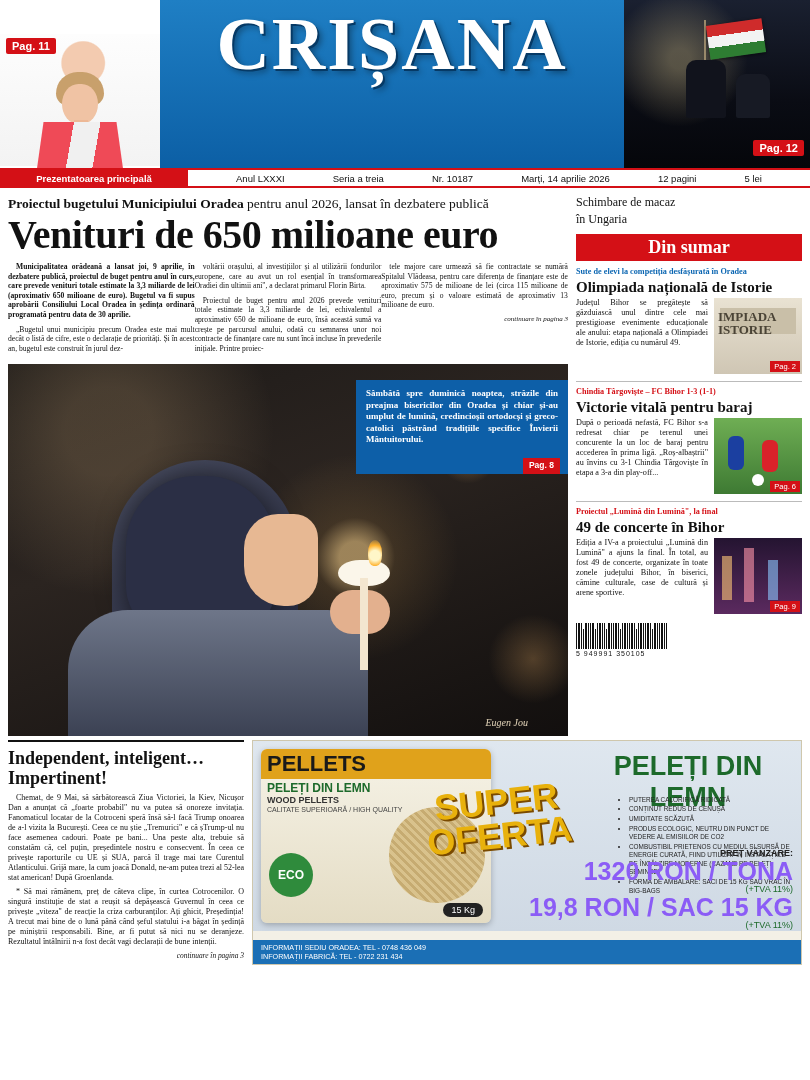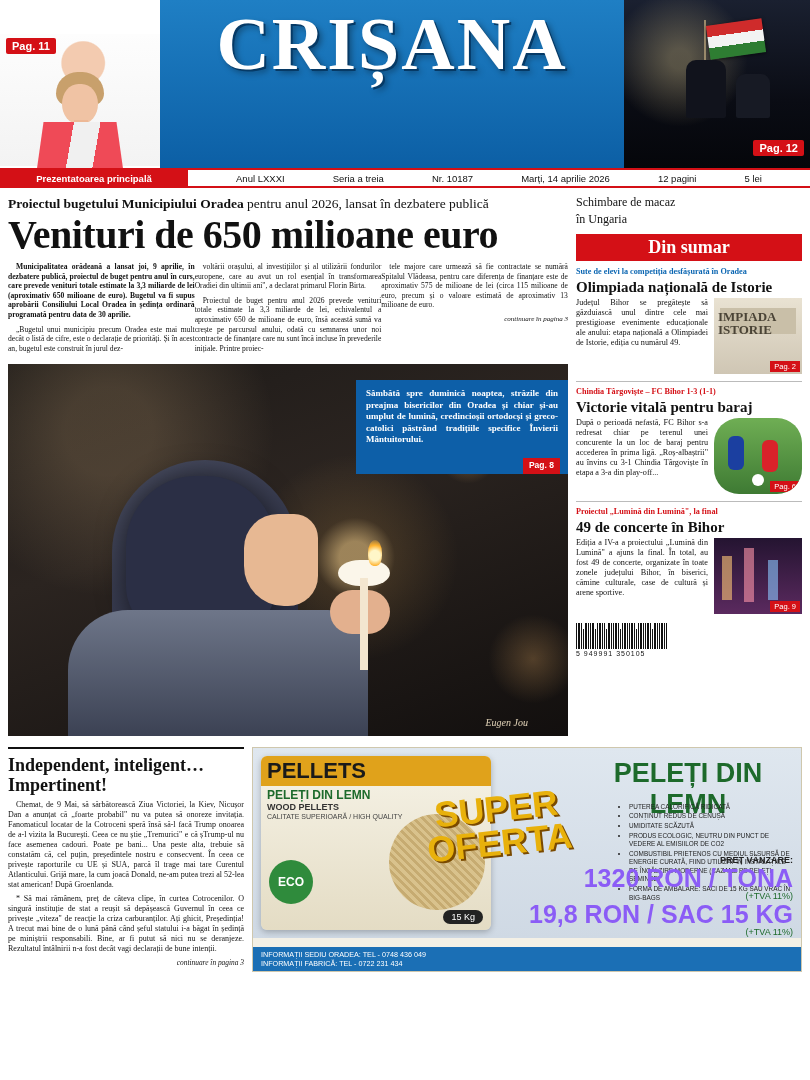--- a/index.html
+++ b/index.html
@@ -135,38 +135,38 @@
   .side-kicker.red { color:#d41016; }
   .side-h { font-size:15px; font-weight:bold; line-height:16px; margin:0 0 3px 0;}
   .side-body { font-size:8.2px; line-height:10px; text-align:justify; }
   .side-block { margin-bottom:7px; position:relative; }
   .side-flex { display:flex; gap:6px; }
   .thumb { width:88px; height:76px; flex:0 0 88px; position:relative; overflow:hidden; }
   .thumb .pag { position:absolute; right:2px; bottom:2px; background:#d41016; color:#fff; font-size:7.5px; padding:1px 4px; font-family:"Liberation Sans",sans-serif;}
   .th-olimp { background:linear-gradient(#e9e2d2,#cfc6b4); }
   .th-olimp .band { position:absolute; left:6px; top:10px; right:6px; height:26px; background:#c9bfa8; }
   .th-olimp .txt { position:absolute; left:4px; top:12px; right:4px; font-family:"Liberation Serif",serif; font-weight:bold; font-size:13px; color:#4a4336; line-height:13px;}
-  .th-foot { background:linear-gradient(#6fae54,#3e7a33);border-radius:25px; }
+  .th-foot { background:linear-gradient(#6fae54,#3e7a33); }
   .th-foot .p1 { position:absolute; left:14px; top:18px; width:16px; height:34px; background:#1b3fa0; border-radius:6px;}
   .th-foot .p2 { position:absolute; left:48px; top:22px; width:16px; height:32px; background:#d9222a; border-radius:6px;}
   .th-foot .ball { position:absolute; left:38px; top:56px; width:12px; height:12px; background:#fff; border-radius:50%;}
   .th-conc { background:linear-gradient(#241431,#5b2a5f); }
   .th-conc .l1 { position:absolute; left:8px; top:18px; width:10px; height:44px; background:rgba(255,200,120,.6);}
   .th-conc .l2 { position:absolute; left:30px; top:10px; width:10px; height:54px; background:rgba(255,150,170,.6);}
   .th-conc .l3 { position:absolute; left:54px; top:22px; width:10px; height:40px; background:rgba(140,200,255,.6);}
   .sep-line { border-top:1px solid #bbb; margin:5px 0; }
 
   .barcode { margin-top:4px; display:flex; align-items:flex-end; gap:1px; height:28px; }
   .barcode i { display:block; width:1px; height:26px; background:#111; }
   .barcode i.w { width:2px; }
   .barcode i.s { height:20px; }
   .barcode-num { font-family:"Liberation Sans",sans-serif; font-size:7px; letter-spacing:1px; margin-top:1px; }
 
   
-  .bottom { display:flex; gap:8px; padding:11px 8px 8px 8px; }
+  .bottom { display:flex; gap:8px; padding:4px 8px 8px 8px; }
   .edito { width:236px; border-top:2px solid #111; padding-top:4px; }
   .edito h2 { font-size:18px; line-height:20px; font-weight:bold; margin:2px 0 5px 0;}
   .edito p { font-size:8px; line-height:10px; text-align:justify; margin:0 0 4px 0; text-indent:8px;}
   .edito .cont { font-style:italic; text-align:right; font-size:7.4px; text-indent:0;}
 
   .ad { flex:1; position:relative; background:#f3f0e6; border:1px solid #cfc7ad; overflow:hidden; }
   .ad-top { position:relative; height:190px; background:linear-gradient(#dfe7ef,#cfd9e4); overflow:hidden;}
   .ad-bag {
     position:absolute; left:8px; top:8px; width:230px; height:174px;
     background:linear-gradient(#f6f3e7,#e4dcc4); border-radius:6px;

